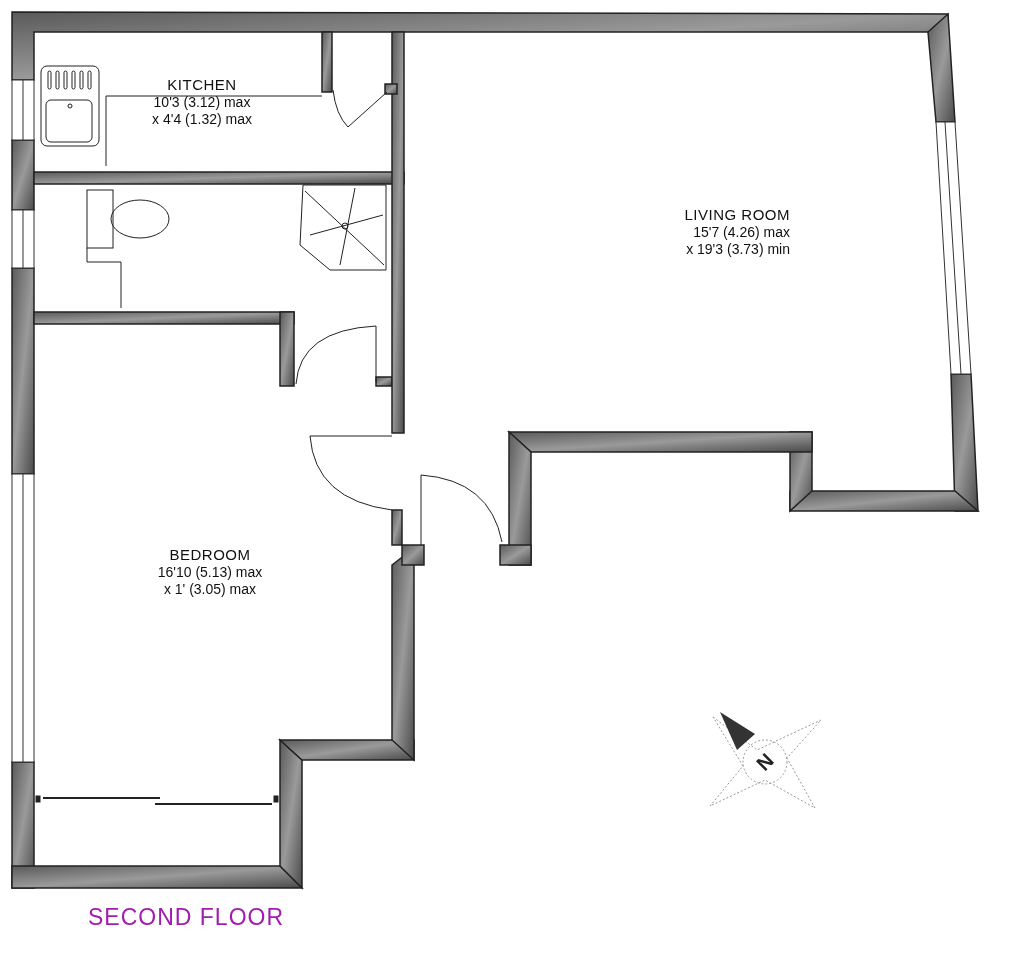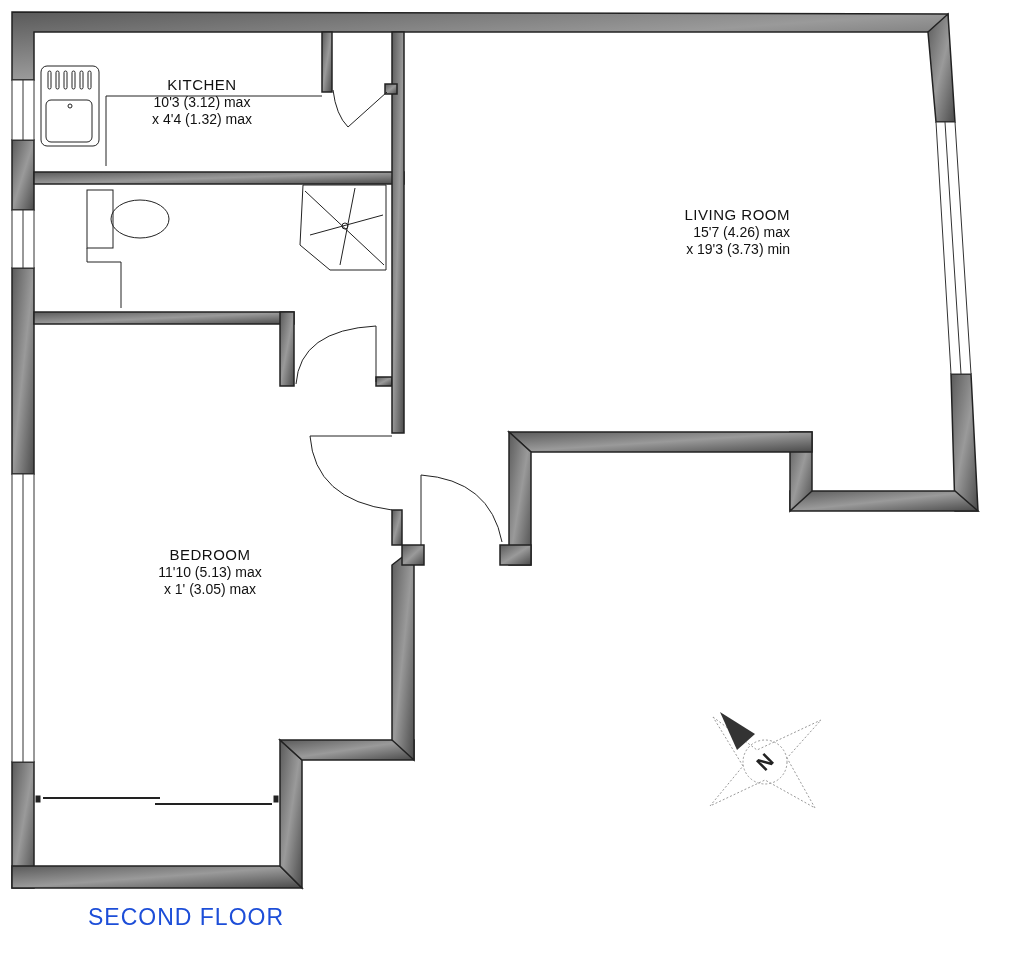--- a/index.html
+++ b/index.html
@@ -1,21 +1,21 @@
 <!DOCTYPE html>
 <html><head>
   <meta charset="utf-8">
   <style>
     html, body { margin: 0; padding: 0; background: #ffffff; }
     body { width: 1012px; height: 955px; position: relative; overflow: hidden; font-family: "Liberation Sans", sans-serif; color: #111; }
     svg.plan { position: absolute; left: 0; top: 0; }
     .room-label { position: absolute; text-align: center; font-family: "Liberation Sans", sans-serif; color: #111; line-height: 1.2; }
     .room-name { font-size: 15px; letter-spacing: 0.5px; }
     .room-dim { font-size: 14px; }
-    .floor-title { position: absolute; left: 88px; top: 904px; font-size: 23px; letter-spacing: 1px; font-family: "Liberation Sans", sans-serif; color: #1d4ed8; }
+    .floor-title { position: absolute; left: 88px; top: 904px; font-size: 23px; letter-spacing: 1px; font-family: "Liberation Sans", sans-serif; color: #a21caf; }
   </style>
 </head>
 <body>
 
 <svg class="plan" width="1012" height="955" viewBox="0 0 1012 955" xmlns="http://www.w3.org/2000/svg">
   <defs>
     <linearGradient id="wallg" x1="0" y1="0" x2="1" y2="1">
       <stop offset="0" stop-color="#5a5a5a"></stop>
       <stop offset="0.5" stop-color="#9a9a9a"></stop>
       <stop offset="1" stop-color="#4a4a4a"></stop>
@@ -135,17 +135,17 @@
 </div>
 
 <div class="room-label" style="left:590px; top:206px; width:200px;text-align:right;">
   <div class="room-name">LIVING ROOM</div>
   <div class="room-dim">15'7 (4.26) max</div>
   <div class="room-dim">x 19'3 (3.73) min</div>
 </div>
 
 <div class="room-label" style="left:110px; top:546px; width:200px;">
   <div class="room-name">BEDROOM</div>
-  <div class="room-dim">11'10 (5.13) max</div>
+  <div class="room-dim">16'10 (5.13) max</div>
   <div class="room-dim">x 1' (3.05) max</div>
 </div>
 
 <div class="floor-title">SECOND FLOOR</div>
 
 </body></html>

